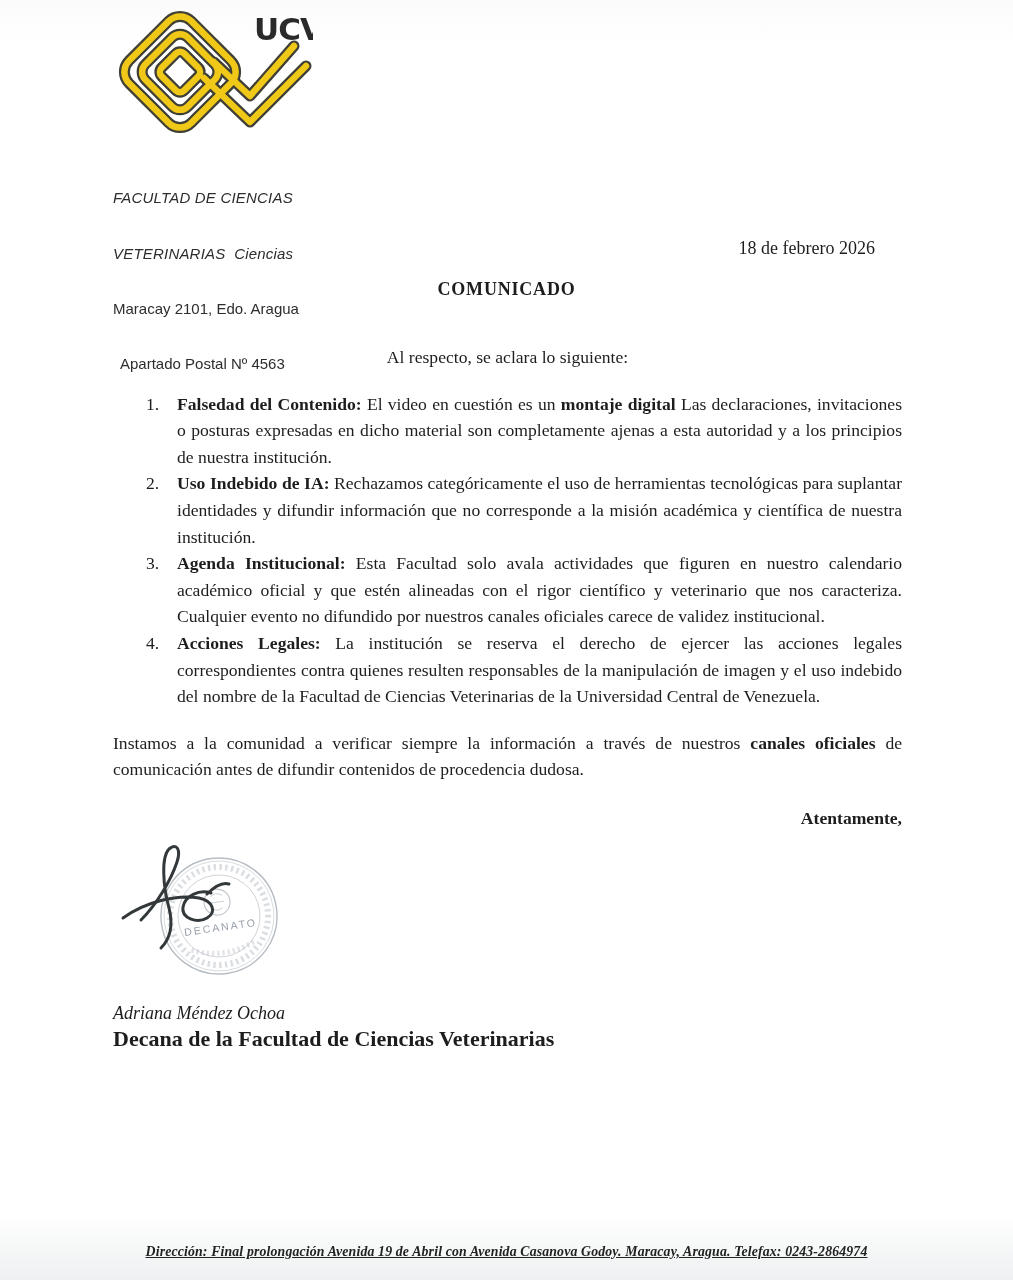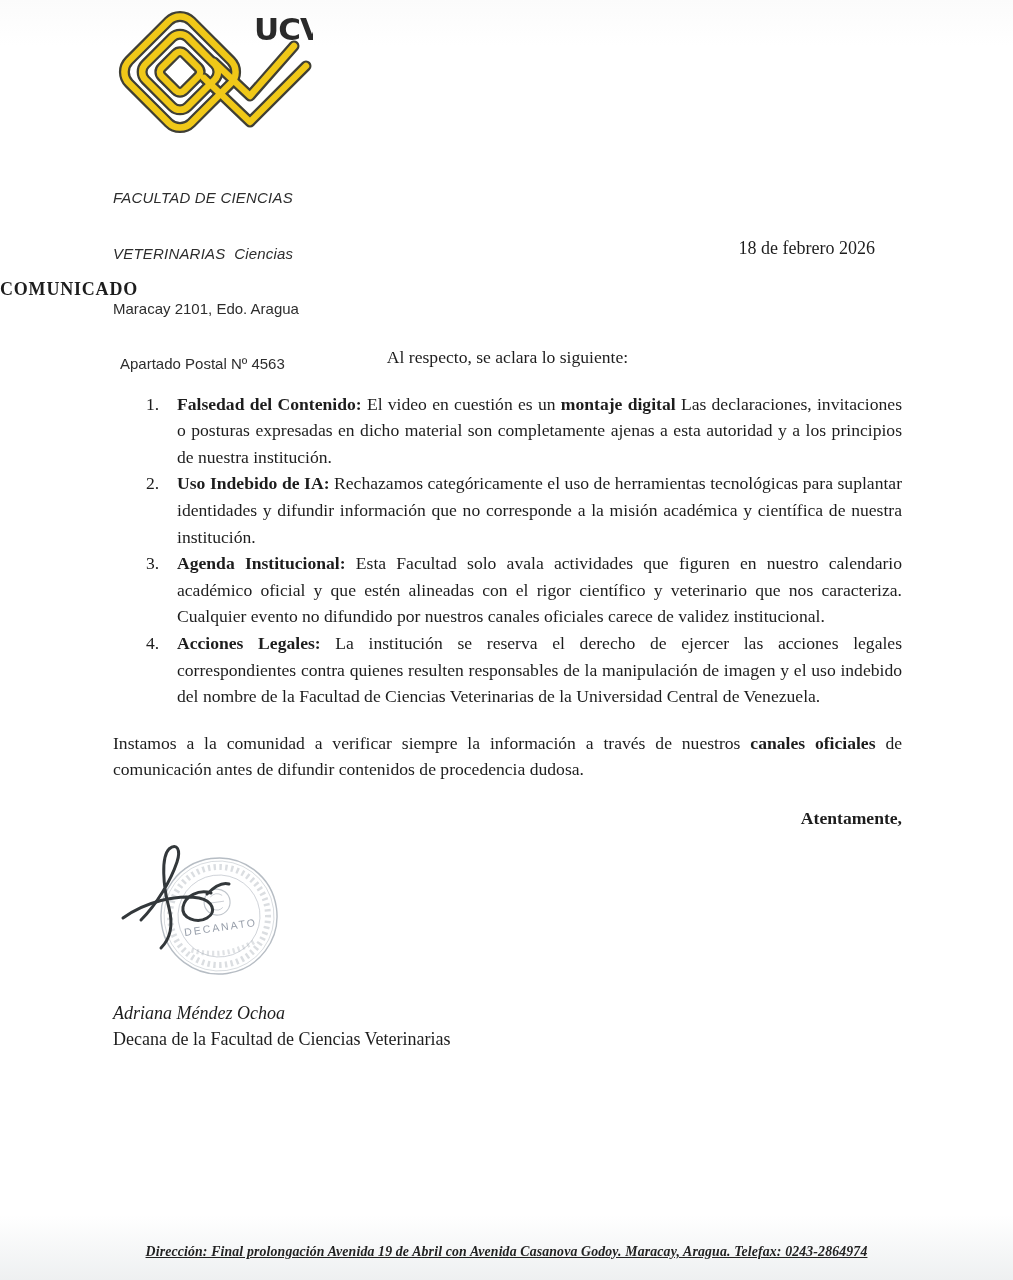--- a/index.html
+++ b/index.html
@@ -14,40 +14,40 @@
 
   
   .logo { position:absolute; left:108px; top:4px; width:205px; height:140px; }
   .lh-text { position:absolute; left:113px; top:152px; font-family:"Liberation Sans", sans-serif; color:#2d2d2d; white-space:pre-wrap; }
   .lh-it { font-style:italic; font-size:15px; line-height:19.5px; letter-spacing:0.2px; }
   .lh-sm { font-size:15px; line-height:19px; }
   .lh-indent { padding-left:7px; }
 
   .date { position:absolute; top:228px; right:138px; font-size:18px;margin-top:10px; }
 
-  .title { position:absolute; top:279px; left:0; width:100%; text-align:left;
+  .title { position:absolute; top:279px; left:0; width:100%; text-align:center;
            font-weight:bold; font-size:18px; letter-spacing:0.8px; }
 
   
   .bodytext { position:absolute; left:113px; top:324px; width:789px;
               font-size:17.6px; line-height:26.6px; text-align:justify; }
   .bodytext .b { font-weight:bold; }
   .para-aclara { margin-top:20px; text-align:center; }
   .list { margin-top:20px; }
   .item { position:relative; padding-left:64px; text-align:justify; }
   .item .num { position:absolute; left:33px; }
   .closing { margin-top:20px; }
   .signoff { margin-top:22px; font-weight:bold; text-align:right; }
 
   
   .sigblock { position:relative; height:168px; }
   .seal { position:absolute; left:28px; top:10px; width:156px; height:148px; opacity:0.9; }
   .sig  { position:absolute; left:-2px; top:2px; width:170px; height:130px; }
   .signer-name { font-weight:normal; font-style:italic; font-size:18px; }
-  .signer-role { font-weight:normal; font-size:18px; }
+  .signer-role { font-weight:bold; font-size:22px; }
 
   
   .footer { position:absolute; left:0; right:0; bottom:20px; text-align:center;
             font-weight:bold; font-style:italic; font-size:13.8px; color:#222; letter-spacing:0.15px;text-decoration:underline; }
 </style>
 </head>
 <body>
 
 <div class="sheet">
 

